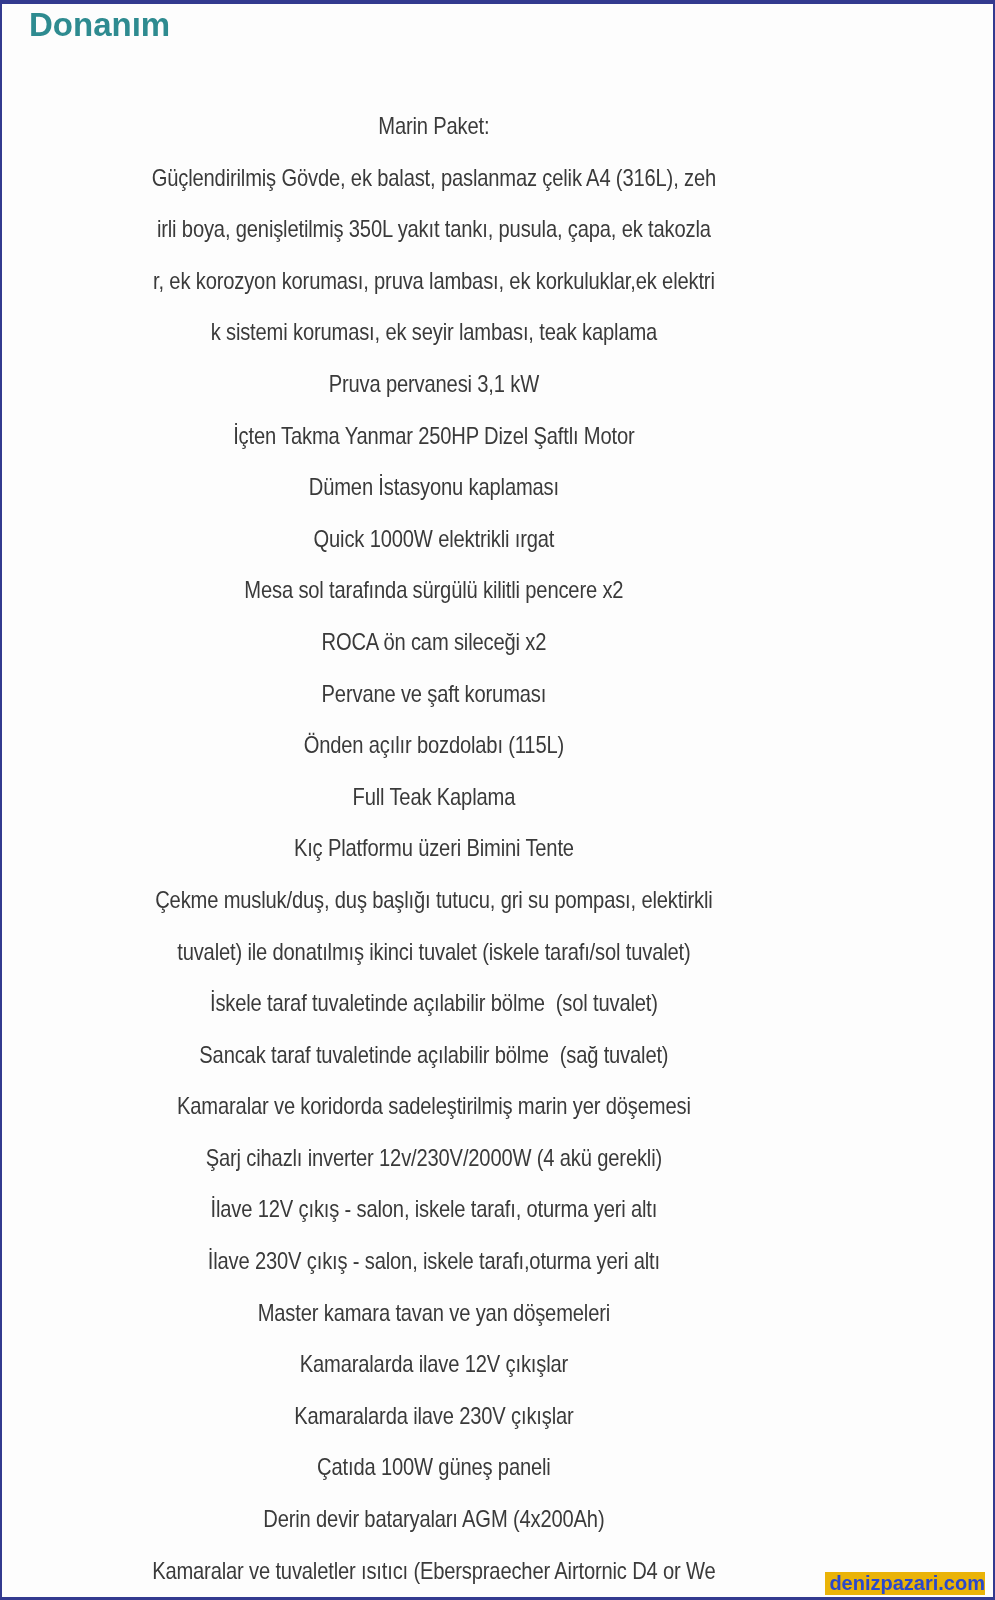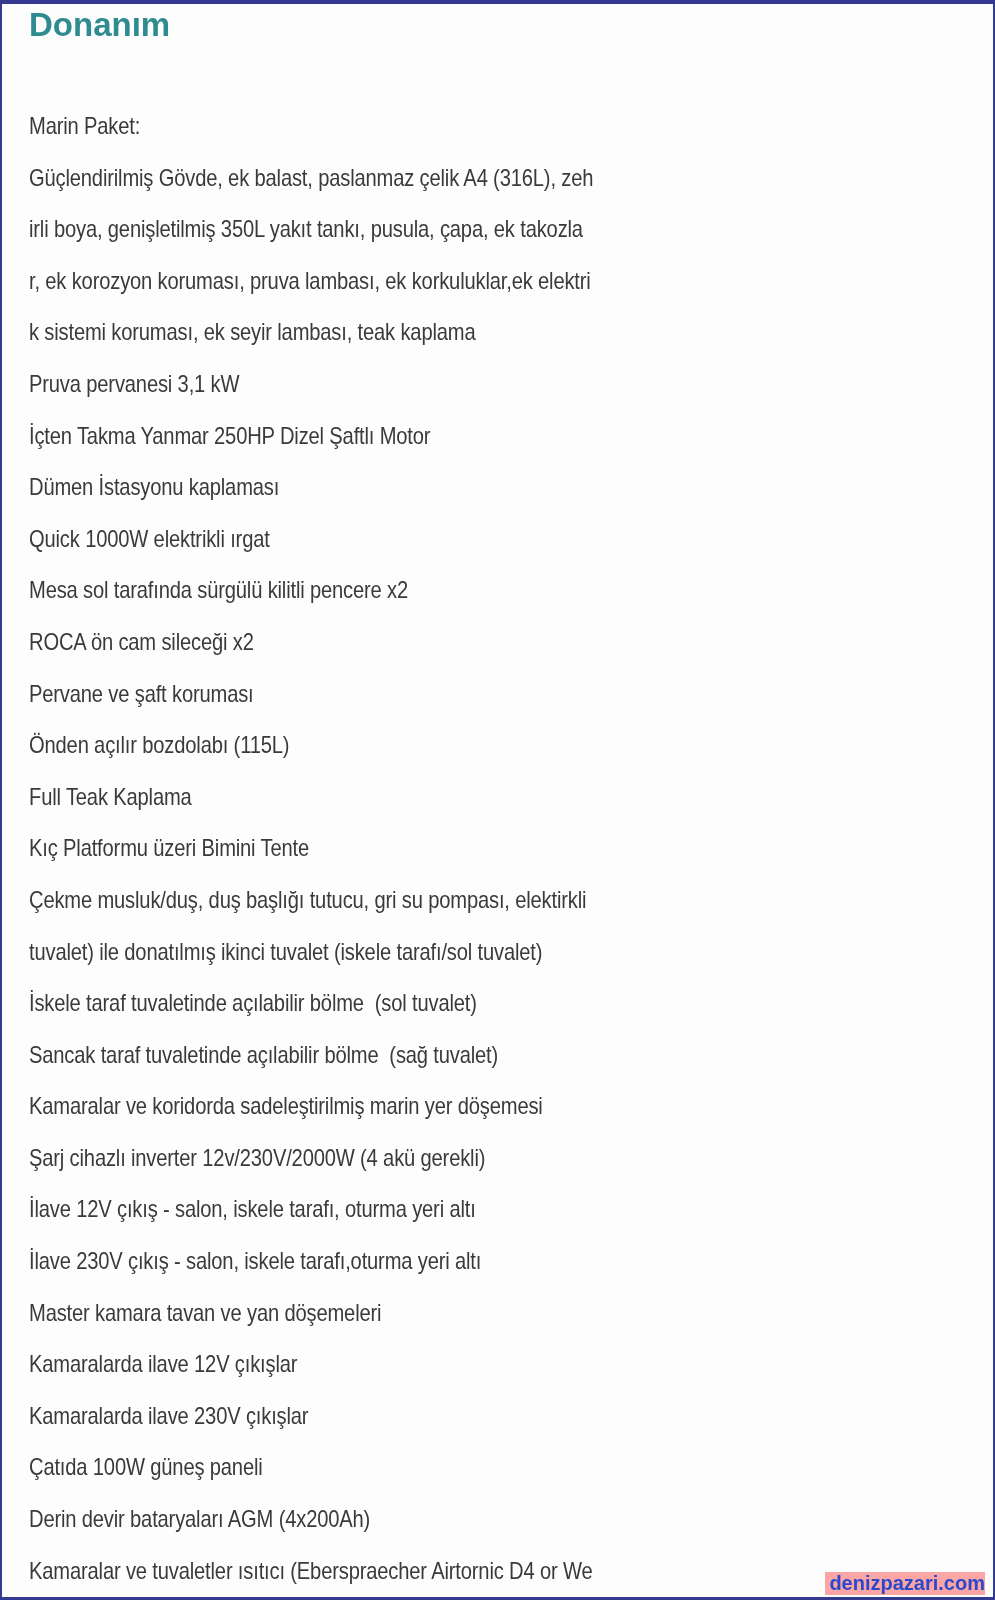--- a/index.html
+++ b/index.html
@@ -11,20 +11,21 @@
   .page {
     position: relative;
     width: 995px;
     height: 1600px;
     box-sizing: border-box;
     background: #fdfdfd;
     border: 2px solid #333a8f;
     border-top-width: 4px;
     border-bottom-width: 3px;
     overflow: hidden;
+    text-align: center;
   }
   .page-title {
     position: absolute;
     left: 27px;
     top: 2px;
     margin: 0;
     font-size: 33px;
     font-weight: bold;
     letter-spacing: 0px;
     color: #2e8b90;
@@ -46,21 +47,21 @@
     transform-origin: 0 50%;
     letter-spacing: -0.2px;
   }
   .watermark {
     position: absolute;
     right: 8px;
     bottom: 2px;
     font-size: 20px;
     font-weight: bold;
     color: #2b48cc;
-    background: #fca5a5;
+    background: #eab308;
     padding-left: 4px;
   }
 </style>
 </head>
 <body>
 
 <div class="page">
   <h1 class="page-title">Donanım</h1>
 
   <div class="content">

